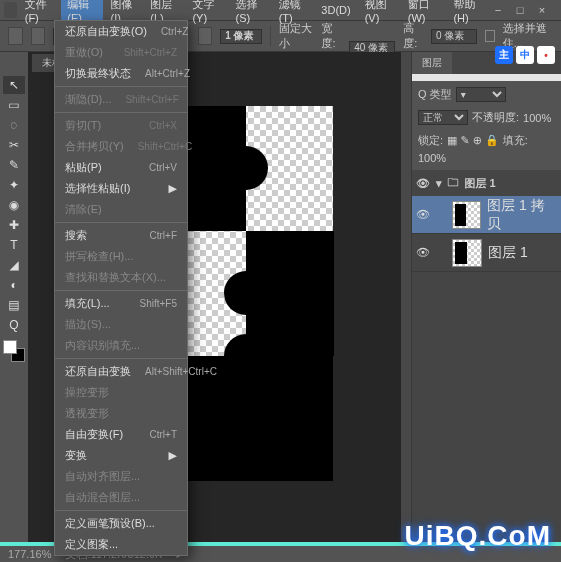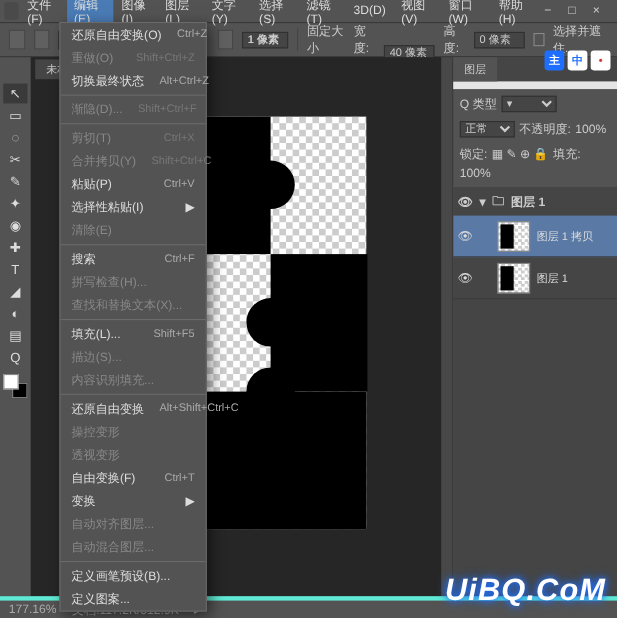--- a/index.html
+++ b/index.html
@@ -38,36 +38,36 @@
 .rp-tab.active{background:#535353}
 .rp-controls{padding:6px;display:flex;flex-wrap:wrap;gap:4px;align-items:center;font-size:10px;color:#ccc}
 .rp-controls select{background:#454545;border:1px solid #303030;color:#ccc;font-size:10px;width:50px}
 .layers{flex:1;background:#454545;overflow:auto}
 .layer{display:flex;align-items:center;height:38px;border-bottom:1px solid #3a3a3a;padding:0 4px;gap:6px}
 .layer.sel{background:#5a7aa5}
 .layer .eye{width:14px;color:#ddd}
 .layer .thumb{width:30px;height:28px;background:#fff;border:1px solid #888;position:relative}
 .layer .thumb.chk{background:repeating-conic-gradient(#ccc 0 25%,#fff 0 50%) 0 0/6px 6px}
 .layer .thumb .blk{position:absolute;inset:2px 14px 2px 2px;background:#000}
-.layer .name{color:#ddd;font-size:10px}
+.layer .name{color:#ddd;font-size:14px}
 .layer-group{display:flex;align-items:center;height:26px;padding:0 4px;gap:6px;font-weight:bold}
 .dropdown{position:absolute;top:20px;left:54px;width:134px;background:#535353;border:1px solid #6a6a6a;box-shadow:4px 4px 12px rgba(0,0,0,.5);z-index:100}
 .dd-item{padding:3px 10px;color:#ddd;display:flex;justify-content:space-between;align-items:center;white-space:nowrap}
 .dd-item.dis{color:#888}
 .dd-item .sc{color:#aaa;font-size:10px;margin-left:14px}
 .dd-item.dis .sc{color:#777}
 .dd-sep{height:1px;background:#6a6a6a;margin:2px 0}
 .dd-item .arrow{margin-left:auto}
 .statusbar{position:absolute;bottom:0;left:0;right:0;height:20px;background:#535353;border-top:4px solid #5eead4;display:flex;align-items:center;padding:0 8px;gap:14px;color:#aaa;font-size:10px}
 .badge-row{position:absolute;top:46px;right:6px;display:flex;gap:3px}
 .badge{width:18px;height:18px;border-radius:3px;display:flex;align-items:center;justify-content:center;font-size:10px;font-weight:bold}
 .badge.b1{background:#1e6fff;color:#fff}
 .badge.b2{background:#fff;color:#1e6fff}
 .badge.b3{background:#fff;color:#d33}
-.watermark{position:absolute;bottom:10px;right:10px;font-size:28px;font-weight:bold;font-style:italic;color:#fff;text-shadow:0 0 6px #1e6fff,0 0 10px #1e6fff;letter-spacing:1px}
+.watermark{position:absolute;bottom:10px;right:10px;font-size:28px;font-weight:bold;color:#fff;text-shadow:0 0 6px #1e6fff,0 0 10px #1e6fff;letter-spacing:1px}
 .collapse-strip{width:10px;background:#484848;display:flex;flex-direction:column;align-items:center;padding-top:40px;gap:24px}
 </style>
 </head>
 <body>
 
 <div class="menubar">
   <div class="logo"></div>
   <div id="menu-items" style="display: contents;"><span class="mi">文件(F)</span><span class="mi active">编辑(E)</span><span class="mi">图像(I)</span><span class="mi">图层(L)</span><span class="mi">文字(Y)</span><span class="mi">选择(S)</span><span class="mi">滤镜(T)</span><span class="mi">3D(D)</span><span class="mi">视图(V)</span><span class="mi">窗口(W)</span><span class="mi">帮助(H)</span></div>
   <div class="win-controls">
     <span>−</span>

